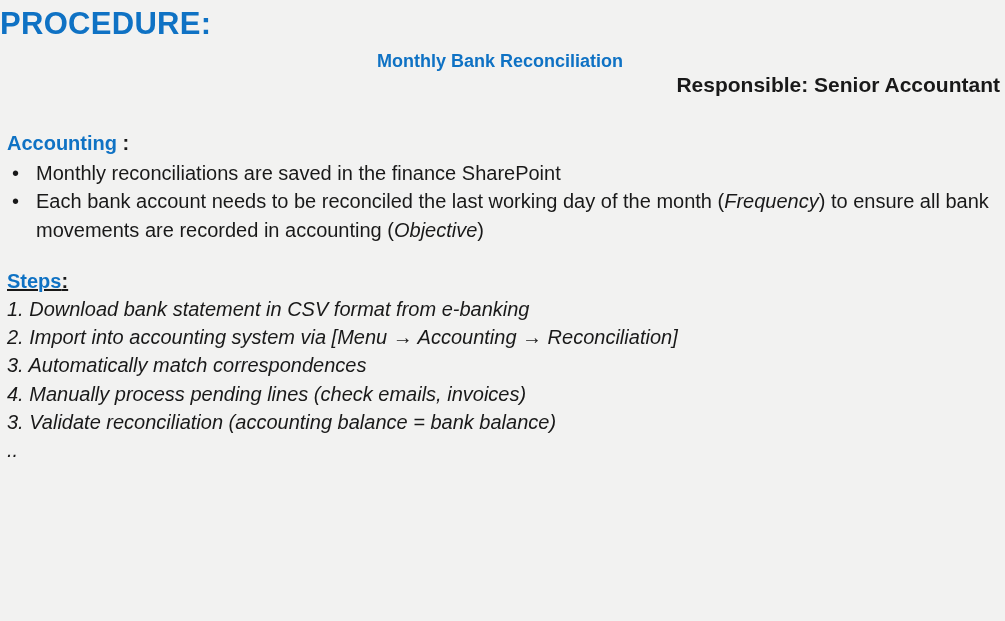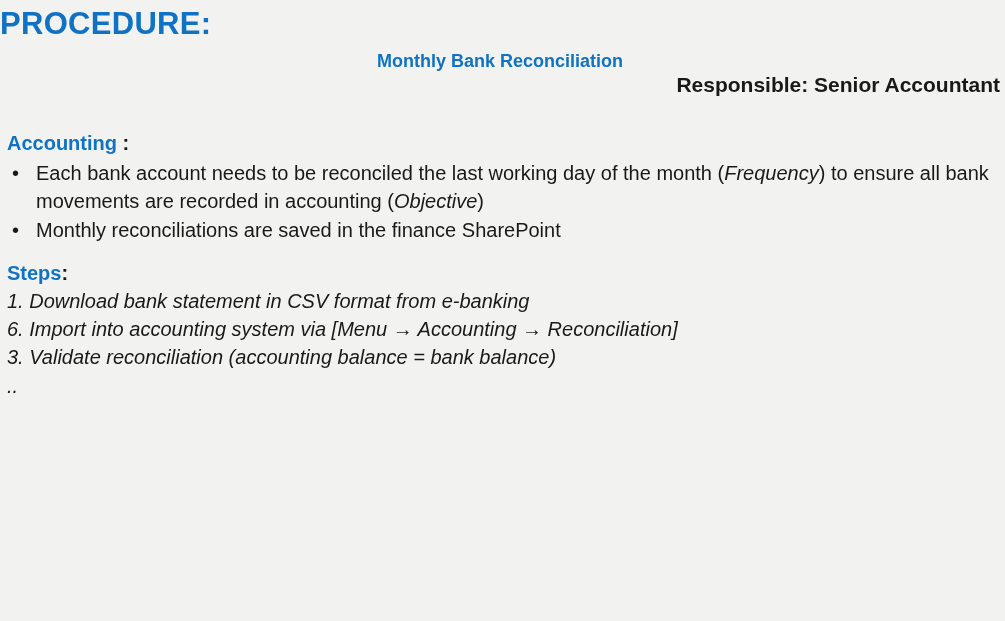--- a/index.html
+++ b/index.html
@@ -44,21 +44,21 @@
     color:var(--text);
   }
 
   .section-heading{
     margin-left:7px;
     font-size:20px;
     line-height:28px;
     font-weight:700;
   }
   .principles-heading{ margin-top:32px; }
-  .steps-heading{ margin-top:15px; }
+  .steps-heading{ margin-top:23px;text-decoration:underline; }
   .heading-accent{ color:var(--accent); }
   .heading-colon{ color:var(--text); white-space:pre; }
 
   ul.bullets{
     list-style:none;
     margin-top:2px;
   }
   ul.bullets li{
     position:relative;
     padding:0 9px 0 36px;
@@ -89,28 +89,30 @@
 
   <h1 class="title">PROCEDURE:</h1>
 
   <div class="subtitle">Monthly Bank Reconciliation</div>
 
   <div class="responsible">Responsible: Senior Accountant</div>
 
   <div>
     <div class="section-heading principles-heading"><span class="heading-accent">Accounting</span><span class="heading-colon"> :</span></div>
     <ul class="bullets" id="bullets">
+        <li><span>Monthly reconciliations are saved in the finance SharePoint</span></li>
         <li><span>Each bank account needs to be reconciled the last working day of the month (</span><span class="seg-italic">Frequency</span><span>) to ensure all bank movements are recorded in accounting (</span><span class="seg-italic">Objective</span><span>)</span></li>
-        <li><span>Monthly reconciliations are saved in the finance SharePoint</span></li>
       </ul>
   </div>
 
   <div>
     <div class="section-heading steps-heading"><span class="heading-accent">Steps</span><span class="heading-colon">:</span></div>
     <div class="steps-list" id="steps">
         <div class="step-line">1. Download bank statement in CSV format from e-banking</div>
-        <div class="step-line">6. Import into accounting system via [Menu → Accounting → Reconciliation]</div>
+        <div class="step-line">2. Import into accounting system via [Menu → Accounting → Reconciliation]</div>
+        <div class="step-line">3. Automatically match correspondences</div>
+        <div class="step-line">4. Manually process pending lines (check emails, invoices)</div>
         <div class="step-line">3. Validate reconciliation (accounting balance = bank balance)</div>
         <div class="step-line">..</div>
       </div>
   </div>
 
 </div>
 
 </body></html>

